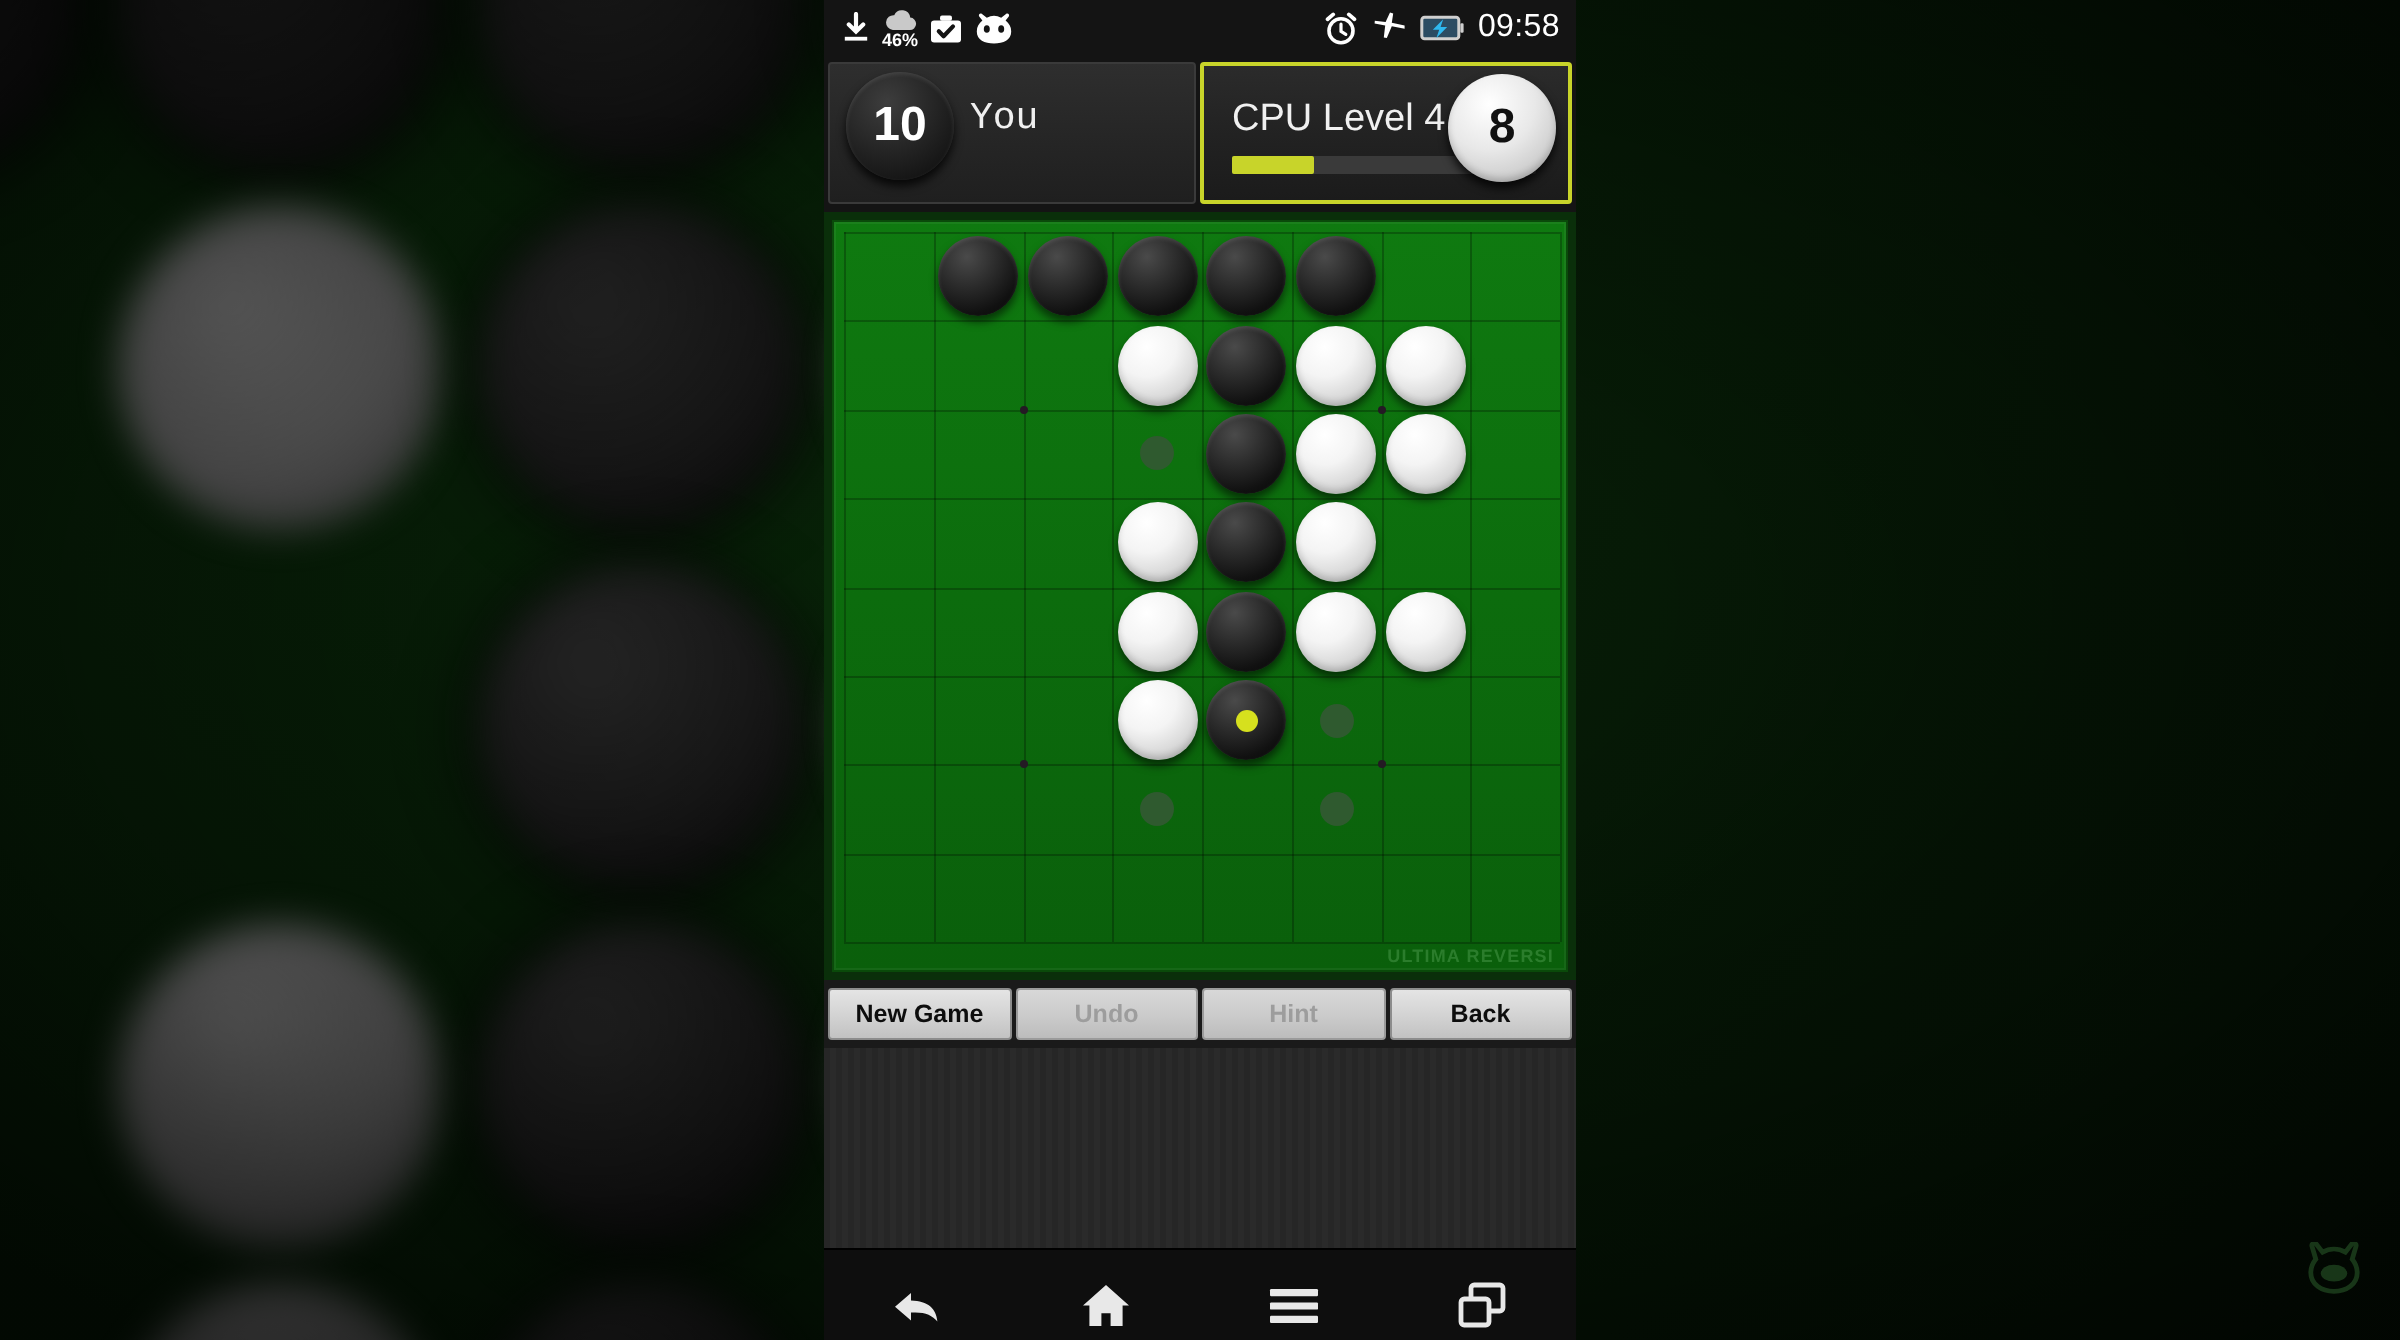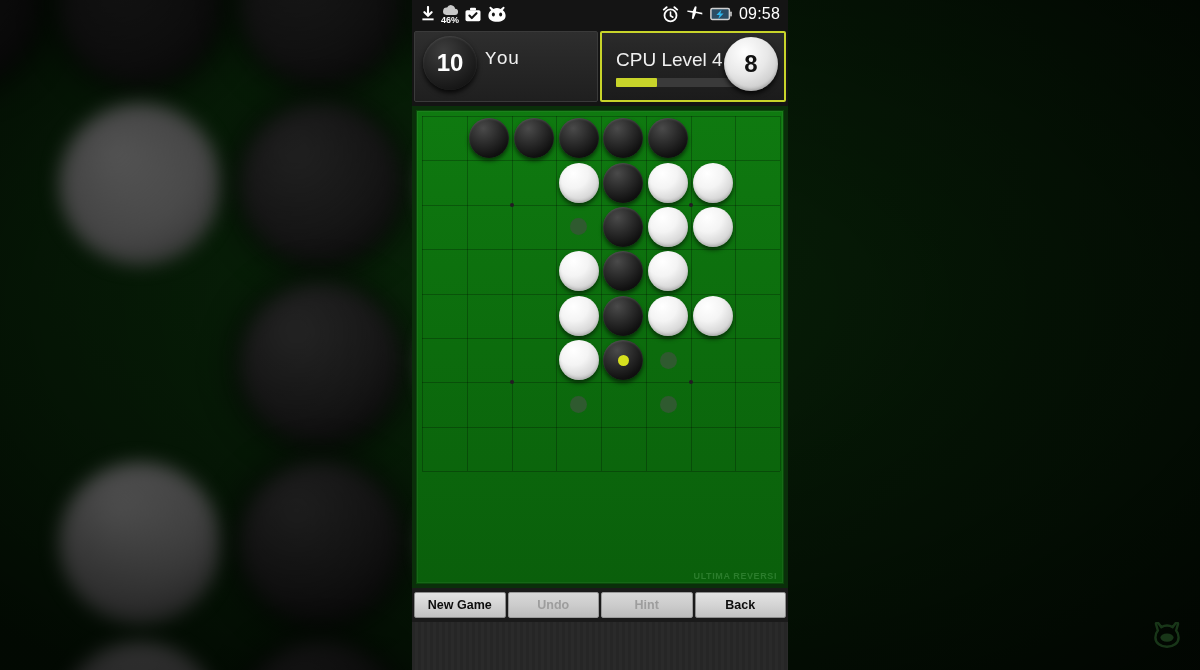--- a/index.html
+++ b/index.html
@@ -130,21 +130,21 @@
   }
   #cpu-progress-fill {
     height: 100%;
     background: #c8d42a;
     border-radius: 1px;
   }
 
   
   #board-outer {
     position: relative;
-    height: 482px;
+    height: 384px;
     background: #0a2f0a;
     padding: 4px;
   }
   #board-frame {
     position: relative;
     width: 100%; height: 100%;
     background: linear-gradient(180deg,#0f7a10 0%, #0c6c0d 50%, #0a5f0b 100%);
     border: 1px solid #0a4a0a;
     box-shadow: inset 0 0 0 1px rgba(255,255,255,.05);
   }

